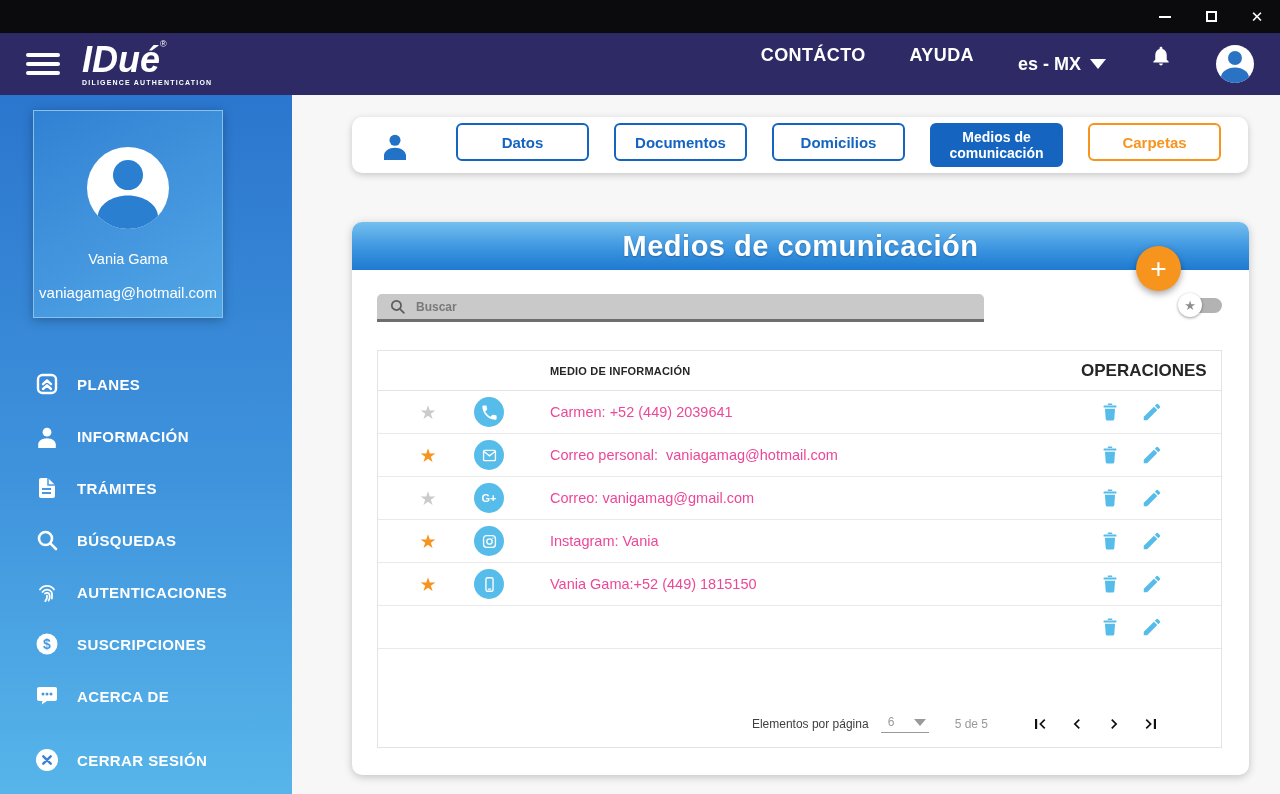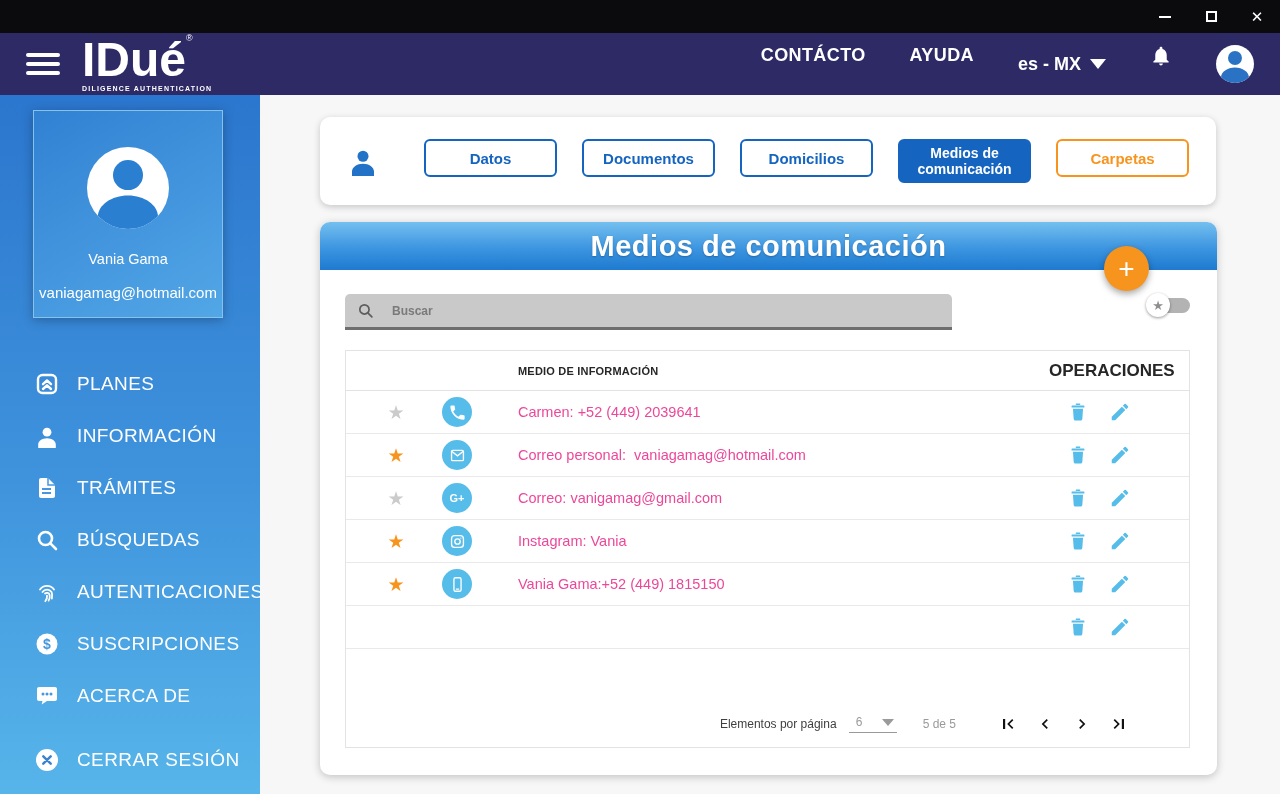--- a/index.html
+++ b/index.html
@@ -11,54 +11,54 @@
   .win-btn { width:46px; height:33px; display:flex; align-items:center; justify-content:center; color:#fff; cursor:pointer; }
   .min-glyph { width:12px; height:2px; background:#fff; }
   .max-glyph { width:11px; height:11px; border:2px solid #fff; }
   .close-glyph { font-size:15px; line-height:1; }
 
   
   .navbar { height:62px; background:#2d2a66; display:flex; align-items:center; padding:0 26px; color:#fff; }
   .hamburger { display:flex; flex-direction:column; gap:5px; cursor:pointer; margin-right:22px; }
   .hamburger span { width:34px; height:4px; background:#fff; border-radius:2px; }
   .logo { line-height:1; }
-  .logo-main { font-size:48px; font-weight:bold; }
+  .logo-main { font-size:36px; font-weight:bold;font-style:italic; }
   .logo-reg { font-size:9px; vertical-align:top; position:relative; top:-2px; }
   .logo-tagline { font-size:7px; letter-spacing:1.2px; font-weight:bold; margin-top:1px; }
   .nav-right { margin-left:auto; display:flex; gap:44px; }
   .nav-link { font-weight:bold; font-size:18px; letter-spacing:.4px; cursor:pointer; }
   .lang { display:flex; align-items:center; gap:9px; font-weight:bold; font-size:18px; cursor:pointer; }
   .caret-down { width:0; height:0; border-left:8px solid transparent; border-right:8px solid transparent; border-top:10px solid #fff; }
   .bell { width:22px; height:22px; color:#fff; cursor:pointer; }
   .bell svg { width:22px; height:22px; }
   .nav-avatar { width:38px; height:38px; border-radius:50%; background:#fff; color:#2a72c4; overflow:hidden; cursor:pointer; }
   .nav-avatar svg { width:100%; height:100%; }
 
   
   .app { display:flex; height:699px; }
 
   
-  .sidebar { width:260px; flex-shrink:0; background:linear-gradient(180deg,#2b76ce 0%,#3f93dc 55%,#57b5ea 100%); position:relative; }
+  .sidebar { width:292px; flex-shrink:0; background:linear-gradient(180deg,#2b76ce 0%,#3f93dc 55%,#57b5ea 100%); position:relative; }
   .profile-card { width:190px; height:208px; margin:15px 0 0 33px; background:linear-gradient(150deg,#3181d3,#52a7e6);
                   border:1px solid #85c3ec; box-shadow:0 2px 10px rgba(0,0,0,.28); display:flex; flex-direction:column; align-items:center; }
   .profile-avatar { margin-top:36px; width:82px; height:82px; border-radius:50%; background:#fff; color:#2a7fd0; overflow:hidden; }
   .profile-avatar svg { width:100%; height:100%; }
   .profile-name { margin-top:22px; font-size:14.5px; color:#fff; }
   .profile-email { margin-top:17px; font-size:15px; color:#fff; }
   .menu { padding-top:40px; }
   .menu-item { height:52px; display:flex; align-items:center; gap:18px; padding-left:35px; color:#fff; cursor:pointer; }
   .menu-icon { width:24px; height:24px; flex-shrink:0; }
   .menu-icon svg { width:24px; height:24px; }
-  .menu-label { font-weight:normal; font-size:19px; letter-spacing:.4px; }
+  .menu-label { font-weight:bold; font-size:15px; letter-spacing:.4px; }
   .logout-wrap { position:absolute; bottom:8px; left:0; right:0; }
 
   
   .main { flex:1; position:relative; background:#f7f7f7; }
 
-  .tab-card { position:absolute; left:60px; top:22px; width:896px; height:88px; background:#fff; border-radius:10px;
+  .tab-card { position:absolute; left:60px; top:22px; width:896px; height:56px; background:#fff; border-radius:10px;
               box-shadow:0 2px 7px rgba(0,0,0,.2); display:flex; align-items:center; padding-left:28px; }
   .tab-person { width:30px; height:30px; color:#2272c8; margin-right:46px; flex-shrink:0; }
   .tab-person svg { width:30px; height:30px; }
   .tab-btn { width:133px; height:38px; margin-right:25px; border:2px solid #1565c0; border-radius:6px; background:#fff;
              color:#1565c0; font-weight:bold; font-size:15px; display:flex; align-items:center; justify-content:center;
              text-align:center; cursor:pointer; font-family:inherit; }
   .tab-btn.filled-blue { background:#1565c0; color:#fff; height:44px; font-size:14px; line-height:1.15; padding:0 8px; border-color:#1565c0; }
   .tab-btn.outline-orange { border-color:#f7941e; color:#f7941e; }
 
   .content-card { position:absolute; left:60px; top:127px; width:897px; height:553px; background:#fff; border-radius:10px;
@@ -66,21 +66,21 @@
   .panel-header { height:48px; border-radius:10px 10px 0 0;
                   background:linear-gradient(180deg,#74bfef 0%,#3c95e0 55%,#1e7ad0 100%);
                   display:flex; align-items:center; justify-content:center; }
   .panel-title { color:#fff; font-size:29px; font-weight:bold; letter-spacing:.5px; text-shadow:0 1px 2px rgba(0,0,0,.25); }
   .fab { position:absolute; top:24px; right:68px; width:45px; height:45px; border-radius:50%; background:#f7941e; color:#fff;
          border:none; font-size:28px; font-weight:300; line-height:43px; text-align:center; box-shadow:0 3px 7px rgba(0,0,0,.35);
          cursor:pointer; z-index:3; font-family:inherit; }
 
   .search-row { position:absolute; top:72px; left:25px; right:27px; display:flex; align-items:flex-start; }
   .search-wrap { width:607px; border-bottom:3px solid #6e6e6e; }
-  .search-box { height:33px; background:#c9c9c9; border-radius:5px 5px 0 0; display:flex; align-items:center; padding:0 12px; gap:18px; }
+  .search-box { height:25px; background:#c9c9c9; border-radius:5px 5px 0 0; display:flex; align-items:center; padding:0 12px; gap:10px; }
   .search-box svg { width:17px; height:17px; color:#5d5d5d; flex-shrink:0; }
   .search-input { flex:1; background:transparent; border:none; outline:none; font-family:inherit; font-size:12px; font-weight:bold; color:#444; }
   .search-input::placeholder { color:#7a7a7a; opacity:1; }
   .fav-toggle { margin-left:auto; position:relative; width:44px; height:19px; cursor:pointer; margin-top:2px; }
   .fav-track { position:absolute; right:0; top:2px; width:38px; height:15px; background:#b3b3b3; border-radius:8px; }
   .fav-knob { position:absolute; left:0; top:-3px; width:24px; height:24px; border-radius:50%; background:#fff;
               box-shadow:0 1px 3px rgba(0,0,0,.4); display:flex; align-items:center; justify-content:center;
               color:#8e8e8e; font-size:13px; }
 
   .table { position:absolute; left:25px; top:128px; width:845px; height:398px; border:1px solid #e3e3e3; }

